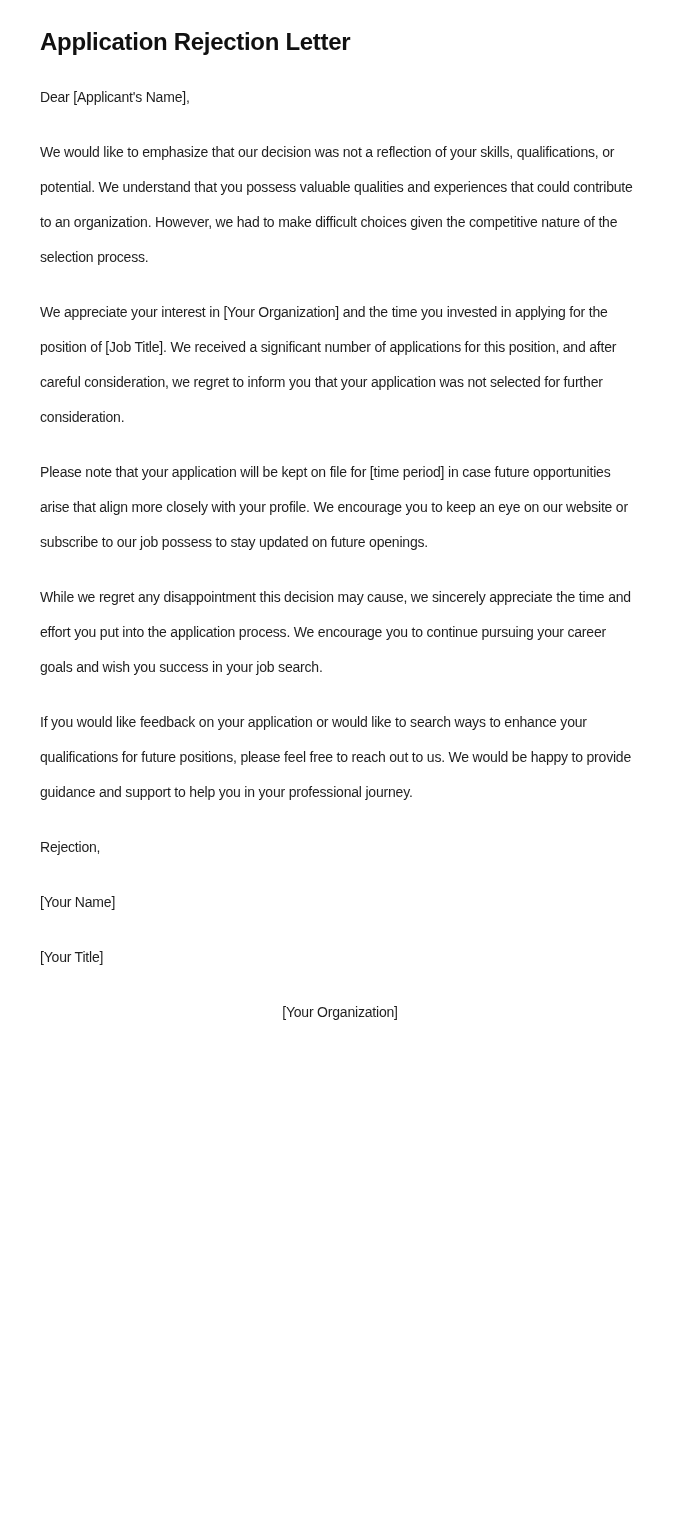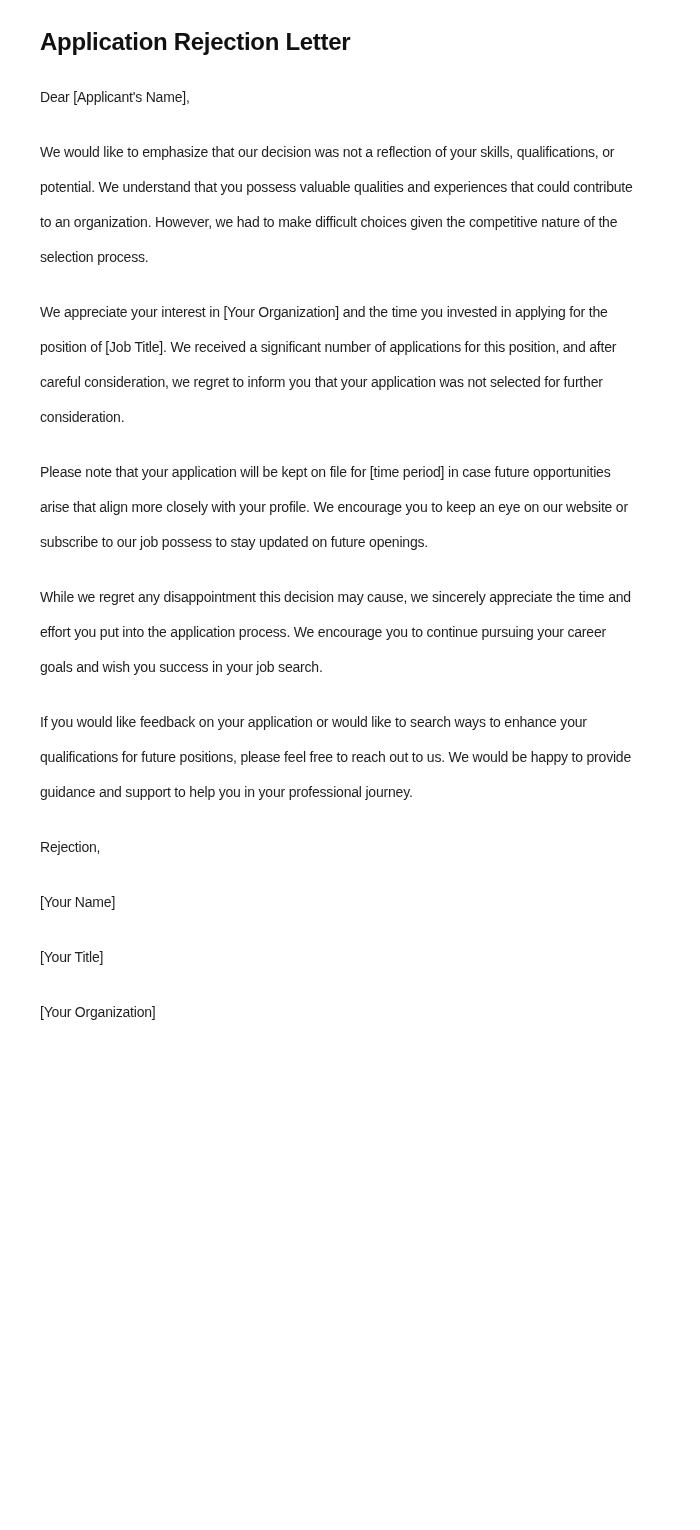--- a/index.html
+++ b/index.html
@@ -30,20 +30,21 @@
   .letter p {
     font-size: 14px;
     line-height: 35px;
     letter-spacing: -0.2px;
     margin: 0 0 20px 0;
     max-width: 600px;
     color: #1f1f1f;
   }
   .letter p:last-child {
     margin-bottom: 0;
+    text-align: center;
   }
 </style>
 </head>
 <body>
 
 <div class="letter">
   <h1 class="letter-title">Application Rejection Letter</h1>
 
   <p>Dear [Applicant's Name],</p>
 

